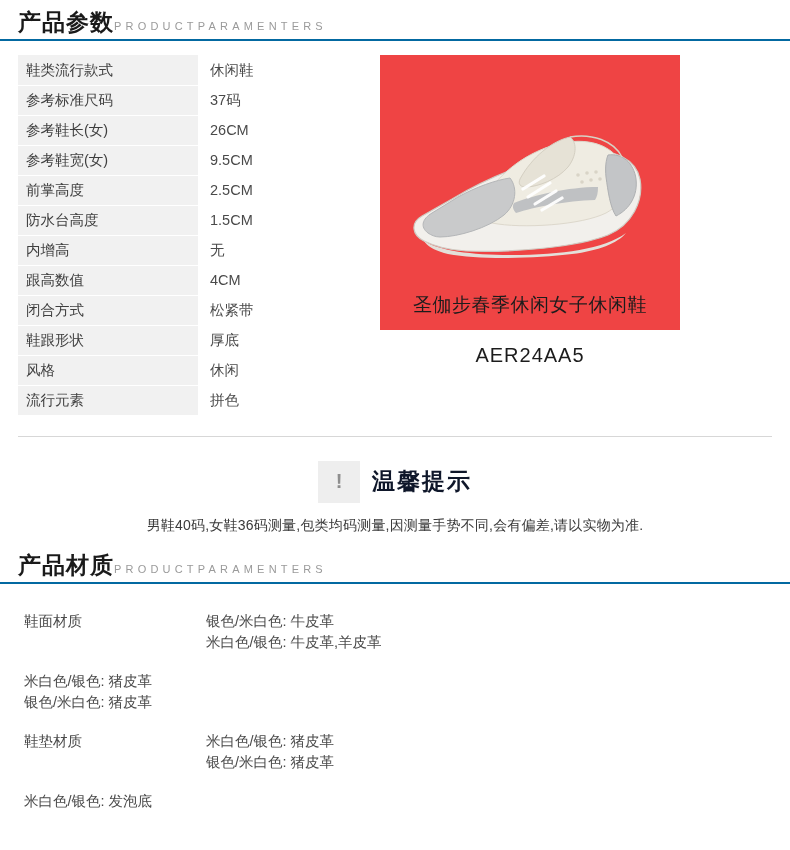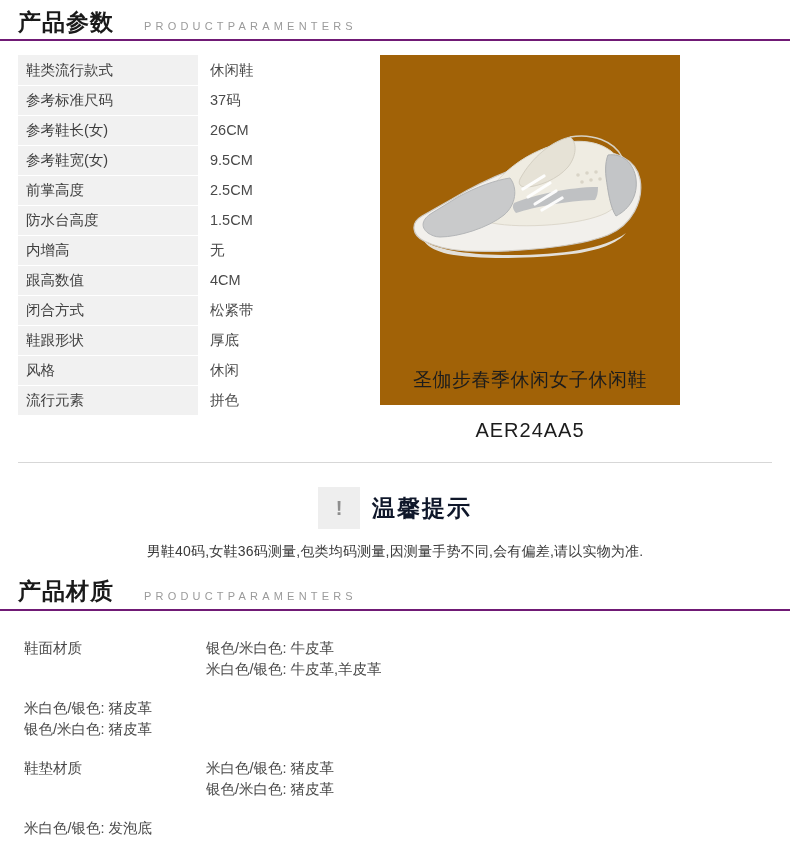--- a/index.html
+++ b/index.html
@@ -20,23 +20,23 @@
     width: 790px;
     height: 850px;
     position: relative;
     box-sizing: border-box;
   }
 
   
   .section-head {
     display: flex;
     align-items: flex-end;
-    gap: 30px;
+    gap: 0;
     padding: 0 18px;
-    border-bottom: 2px solid #701a75;
+    border-bottom: 2px solid #0369a1;
     padding-bottom: 4px;
   }
   .section-head .cn {
     font-size: 23px;
     font-weight: bold;
     color: #1a1a1a;
     letter-spacing: 1px;
     line-height: 1.1;
   }
   .section-head .en {
@@ -83,22 +83,22 @@
 
   .product-visual {
     width: 300px;
     margin-left: 17px;
     display: flex;
     flex-direction: column;
     align-items: center;
   }
   .shoe-box {
     width: 300px;
-    height: 350px;
-    background: #a16207;
+    height: 275px;
+    background: #ef4444;
     position: relative;
     overflow: hidden;
   }
   .shoe-title {
     position: absolute;
     bottom: 12px;
     left: 0;
     width: 100%;
     text-align: center;
     font-size: 19px;

